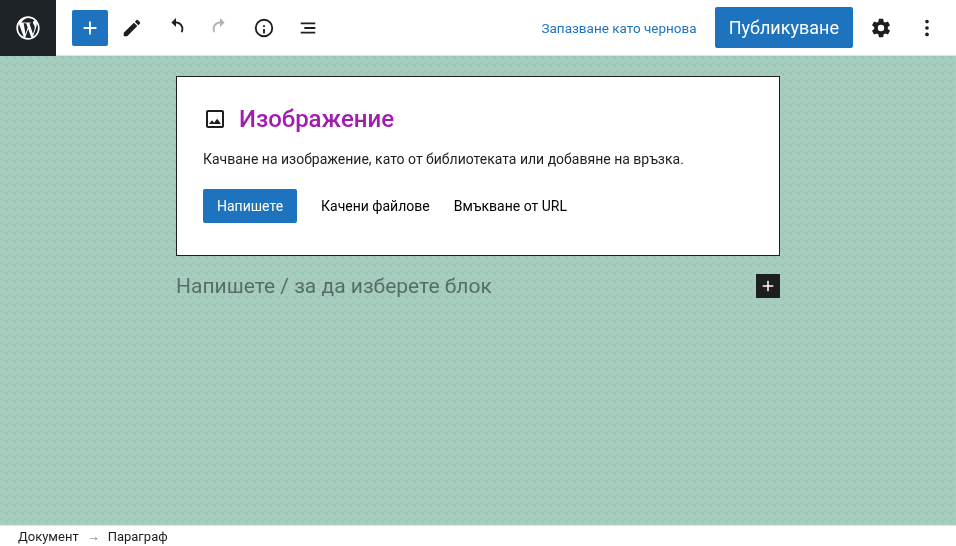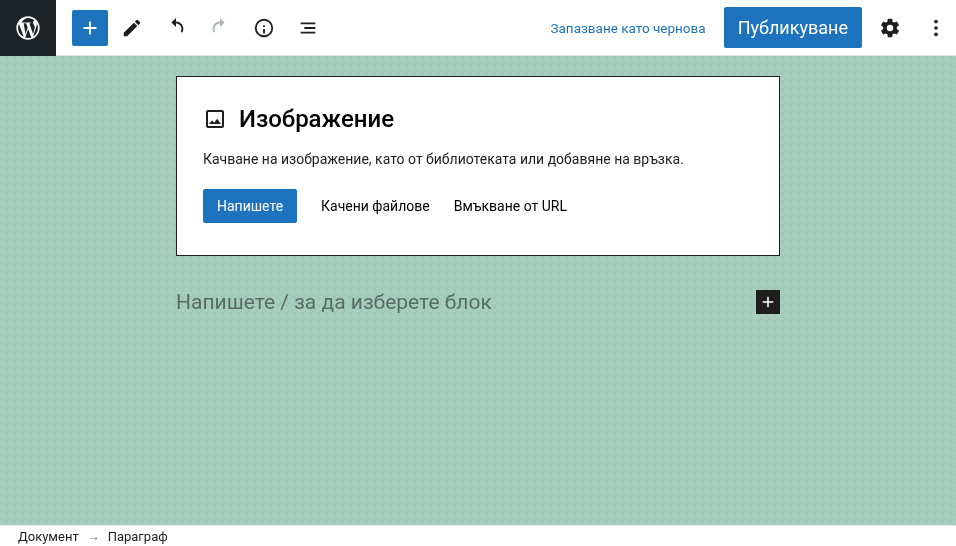--- a/index.html
+++ b/index.html
@@ -10,41 +10,41 @@
     .topbar { display: flex; align-items: center; height: 56px; background: #fff; border-bottom: 1px solid #e2e4e7; }
     .wp-logo { width: 56px; height: 56px; background: #1d2327; display: flex; align-items: center; justify-content: center; flex-shrink: 0; }
     .wp-logo svg { fill: #fff; }
     .toolbar-left { display: flex; align-items: center; gap: 4px; padding-left: 16px; }
     .add-block-btn { width: 36px; height: 36px; background: #1e73be; display: flex; align-items: center; justify-content: center; border-radius: 2px; }
     .add-block-btn svg { fill: #fff; }
     .tool-icon-btn { width: 40px; height: 40px; background: transparent; display: flex; align-items: center; justify-content: center; border-radius: 2px; }
     .tool-icon-btn svg { fill: #1e1e1e; }
     .tool-icon-btn.disabled svg { fill: #aeb2b7; }
     .toolbar-spacer { flex: 1; }
-    .toolbar-right { display: flex; align-items: center; gap: 10px; padding-right: 2px; text-align: center; }
+    .toolbar-right { display: flex; align-items: center; gap: 10px; padding-right: 11px; text-align: center; }
     .txt-link { color: #1e73be; font-size: 13.5px; padding: 8px 8px; }
     .pub-btn { background: #1e73be; color: #fff; font-size: 18px; padding: 10px 14px; border-radius: 2px; }
     .gear-btn, .more-btn { width: 36px; height: 36px; display: flex; align-items: center; justify-content: center; }
     .gear-btn svg, .more-btn svg { fill: #1e1e1e; }
 
     
     .canvas-wrap { flex: 1; position: relative; overflow: hidden; background-color: #a7cdbf;
       background-image: repeating-linear-gradient(45deg, #9cc7b7 0 2px, #a7cdbf 2px 8px), repeating-linear-gradient(-45deg, #9cc7b7 0 2px, #a7cdbf 2px 8px);
       background-size: 8px 8px, 8px 8px; }
     .canvas-inner { width: 780px; margin: 20px auto 0 auto; }
     .image-block { background: #fff; border: 1px solid #1e1e1e; width: 604px; margin: 0 auto; padding: 28px 26px 32px 26px; }
     .image-block .hdr { display: flex; align-items: center; gap: 12px; margin-bottom: 18px; }
     .image-block .hdr svg { fill: #1e1e1e; }
-    .image-block .hdr .title { font-size: 24px; font-weight: 500; color: #000000; }
+    .image-block .hdr .title { font-size: 24px; font-weight: 500; color: #a21caf; }
     .image-block .desc { font-size: 14px; color: #1e1e1e; margin-bottom: 22px; }
     .image-block .actions { display: flex; align-items: center; gap: 24px; }
     .primary-btn { background: #1e73be; color: #fff; padding: 9px 14px; font-size: 14px; border-radius: 2px; }
     .link-btn { color: #000000; font-size: 14px; }
 
-    .paragraph-row { display: flex; align-items: center; justify-content: space-between; width: 604px; margin: 34px auto 0 auto; }
+    .paragraph-row { display: flex; align-items: center; justify-content: space-between; width: 604px; margin: 18px auto 0 auto; }
     .paragraph-placeholder { color: rgba(20,30,30,0.55); font-size: 21px; }
     .black-add { width: 24px; height: 24px; background: #1e1e1e; display: flex; align-items: center; justify-content: center; }
     .black-add svg { fill: #fff; }
 
     
     .breadcrumb-bar { height: 21px; background: #fff; border-top: 1px solid #e2e4e7; display: flex; align-items: center; padding: 0 18px; font-size: 13px; color: #1e1e1e; gap: 8px; }
     .breadcrumb-bar .arrow { color: #777; }
 
     [data-interactable="true"] { cursor: pointer; }
   </style>

